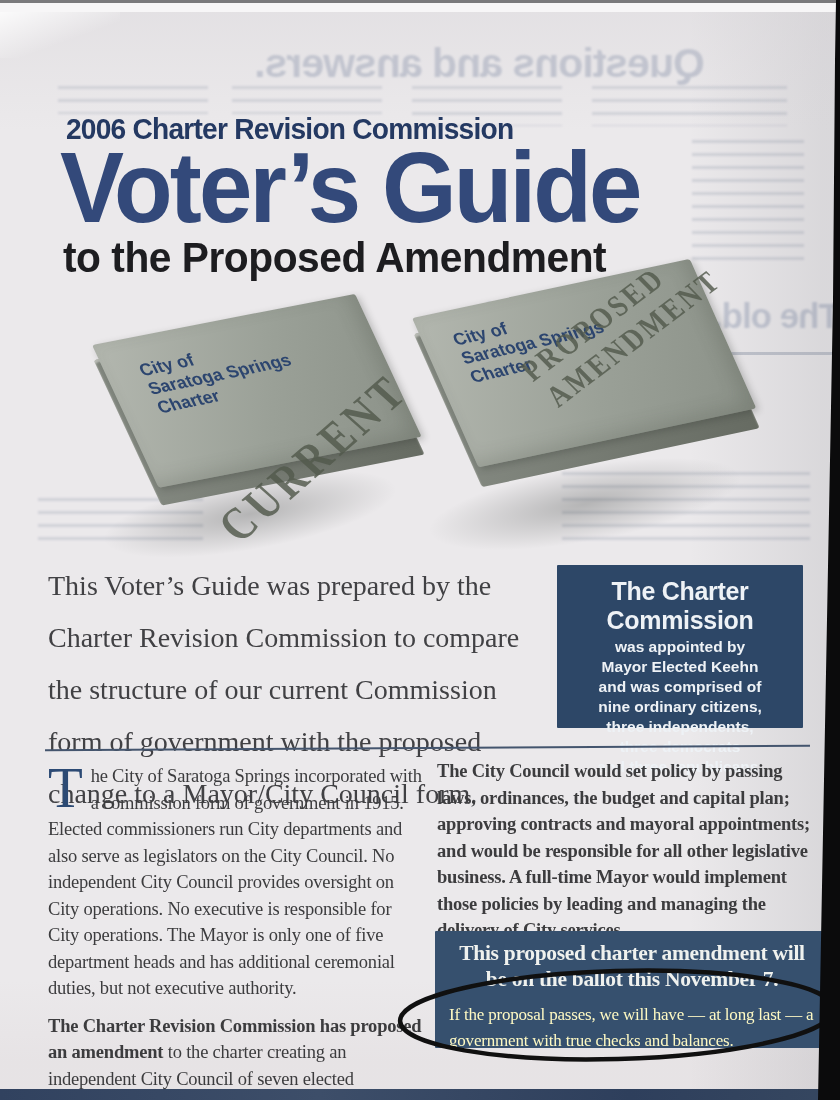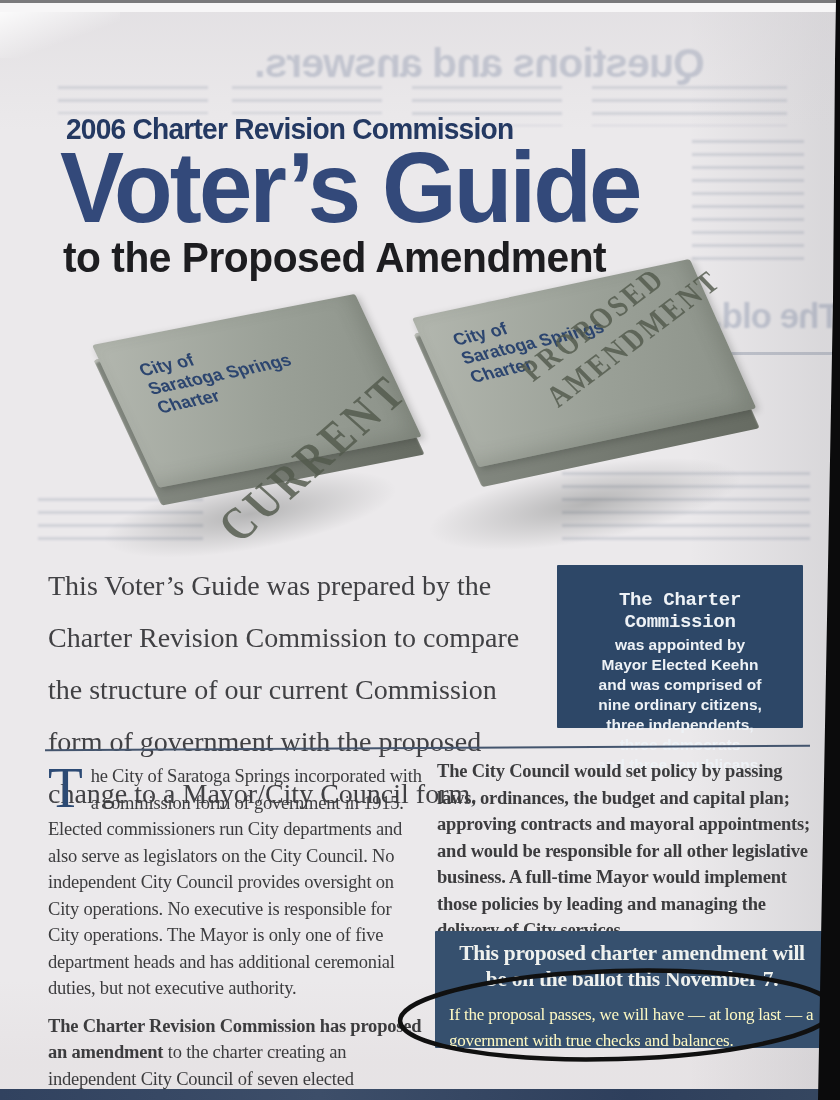--- a/index.html
+++ b/index.html
@@ -50,21 +50,21 @@
   .stamp{position:absolute;font-family:"Liberation Serif",serif;font-weight:bold;
         color:rgba(82,89,76,.82);white-space:pre-line;}
   .stamp-current{right:-16px;bottom:-26px;font-size:44px;letter-spacing:5px;transform:rotate(-27deg);}
   .stamp-proposed{right:-20px;top:18px;font-size:29px;line-height:33px;letter-spacing:3px;
         transform:rotate(-23deg);text-align:left;}
   
   .intro{position:absolute;left:48px;top:560px;width:508px;margin:0;
         font-family:"Liberation Serif",serif;font-size:28px;line-height:52px;color:#414144;}
   .comm-box{position:absolute;left:557px;top:565px;width:246px;height:163px;box-sizing:border-box;
         background:#2d4767;color:#eef2f6;text-align:center;padding:12px 8px;border-radius:1px;}
-  .comm-head{font-size:19px;font-weight:bold;letter-spacing:-.3px;margin:12px 0 2px 0;font-family:Liberation Mono, monospace;}
+  .comm-head{font-size:25px;font-weight:bold;letter-spacing:-.3px;margin:0 0 2px 0;}
   .comm-body{font-size:15.5px;line-height:20px;font-weight:bold;white-space:pre-line;margin:0;}
   
   .divider{position:absolute;left:45px;top:747px;width:765px;height:2px;background:#44556e;
         transform:rotate(-.35deg);}
   .col{position:absolute;font-family:"Liberation Serif",serif;font-size:18.5px;line-height:26.5px;
         color:#3c3c3e;letter-spacing:-.2px;}
   .col p{margin:0;}
   .col-left{left:48px;top:763px;width:374px;}
   .col-right{left:437px;top:758px;width:376px;font-weight:bold;}
   .para2{margin-top:11px !important;}

